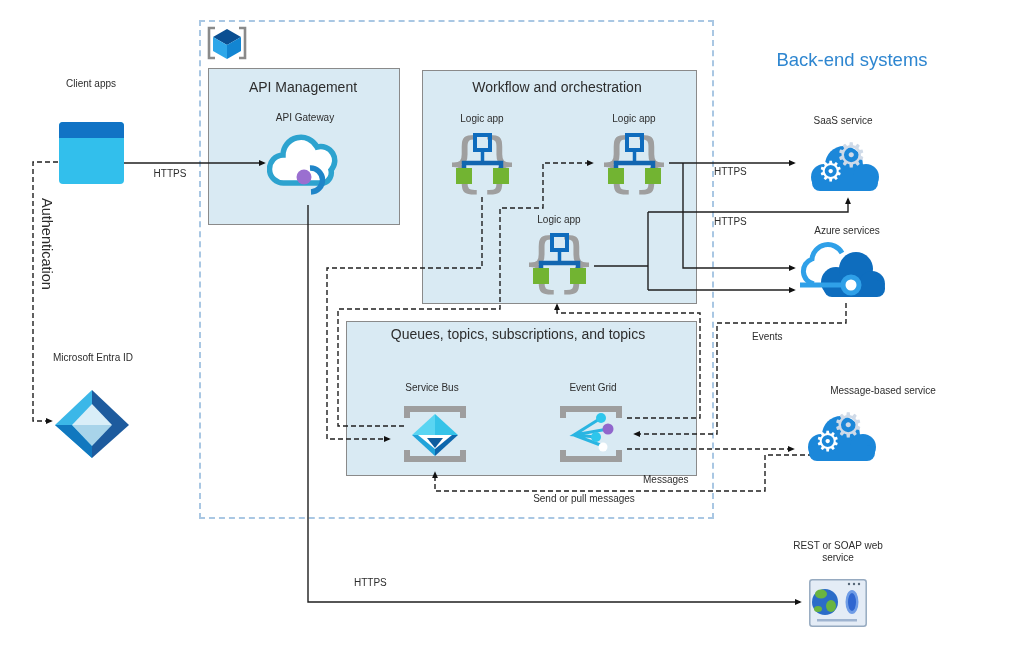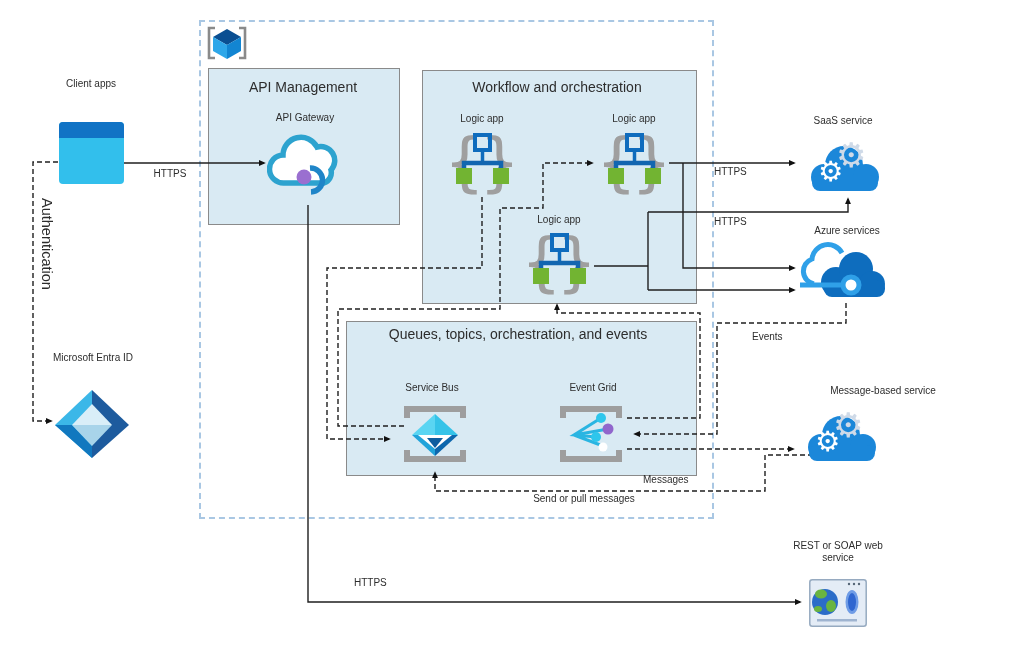--- a/index.html
+++ b/index.html
@@ -130,21 +130,21 @@
       <text x="-2" y="53" font-size="64" fill="#9f9f9f" font-family="DejaVu Sans">{</text>
       <text x="74" y="53" font-size="64" fill="#9f9f9f" text-anchor="end" font-family="DejaVu Sans">}</text>
       <rect x="29" y="4" width="15" height="15" fill="none" stroke="#0f6cbd" stroke-width="4"></rect>
       <line x1="36.5" y1="19" x2="36.5" y2="30" stroke="#0f6cbd" stroke-width="3.5"></line>
       <path d="M18 38 V32 H55 V38" fill="none" stroke="#1266b0" stroke-width="4.5"></path>
       <rect x="10" y="37" width="16" height="16" fill="#72b432"></rect>
       <rect x="47" y="37" width="16" height="16" fill="#72b432"></rect>
     </svg>
   </div>
 
-  <div class="lbl ctr title" style="left:518px;top:326px;">Queues, topics, orchestration, and events</div>
+  <div class="lbl ctr title" style="left:518px;top:326px;">Queues, topics, subscriptions, and topics</div>
 
   <div class="lbl ctr" style="left:432px;top:382px;">Service Bus</div>
   <div class="icon" style="left:401px;top:402px;">
     <svg width="68" height="64" viewBox="0 0 68 64">
       <path d="M6 16 V7 H62 V16" fill="none" stroke="#9e9e9e" stroke-width="6"></path>
       <path d="M6 48 V57 H62 V48" fill="none" stroke="#9e9e9e" stroke-width="6"></path>
       <polygon points="34,12 11,33 34,33" fill="#5ad5f2"></polygon>
       <polygon points="34,12 57,33 34,33" fill="#35c3e8"></polygon>
       <polygon points="11,33 34,33 34,54" fill="#21a3da"></polygon>
       <polygon points="34,33 57,33 34,54" fill="#0d67ad"></polygon>
@@ -159,20 +159,21 @@
       <path d="M6 16 V7 H62 V16" fill="none" stroke="#9e9e9e" stroke-width="6"></path>
       <path d="M6 48 V57 H62 V48" fill="none" stroke="#9e9e9e" stroke-width="6"></path>
       <path d="M44 16 L17 33 L39 35 M17 33 L46 44 M17 33 L51 27" fill="none" stroke="#2ab5e2" stroke-width="3"></path>
       <circle cx="44" cy="16" r="5" fill="#2ec6ec"></circle>
       <circle cx="51" cy="27" r="5.5" fill="#9166cc"></circle>
       <circle cx="39" cy="35" r="5" fill="#2ec6ec"></circle>
       <circle cx="46" cy="45" r="4.5" fill="#ffffff"></circle>
     </svg>
   </div>
 
+  <div class="lbl ctr backend-title" style="left:852px;top:49px;">Back-end systems</div>
 
   <div class="lbl ctr" style="left:843px;top:115px;">SaaS service</div>
   <div class="icon" style="left:806px;top:133px;">
     <svg width="78" height="64" viewBox="0 0 78 64">
       <g>
         <circle cx="18" cy="44" r="13" fill="#1b87d9"></circle>
         <circle cx="38" cy="32" r="19" fill="#1b87d9"></circle>
         <circle cx="60" cy="44" r="13" fill="#1b87d9"></circle>
         <rect x="6" y="42" width="66" height="16" rx="8" fill="#1b87d9"></rect>
         <text x="30" y="34" font-size="34" fill="#cfdae8" font-family="DejaVu Sans">⚙</text>

